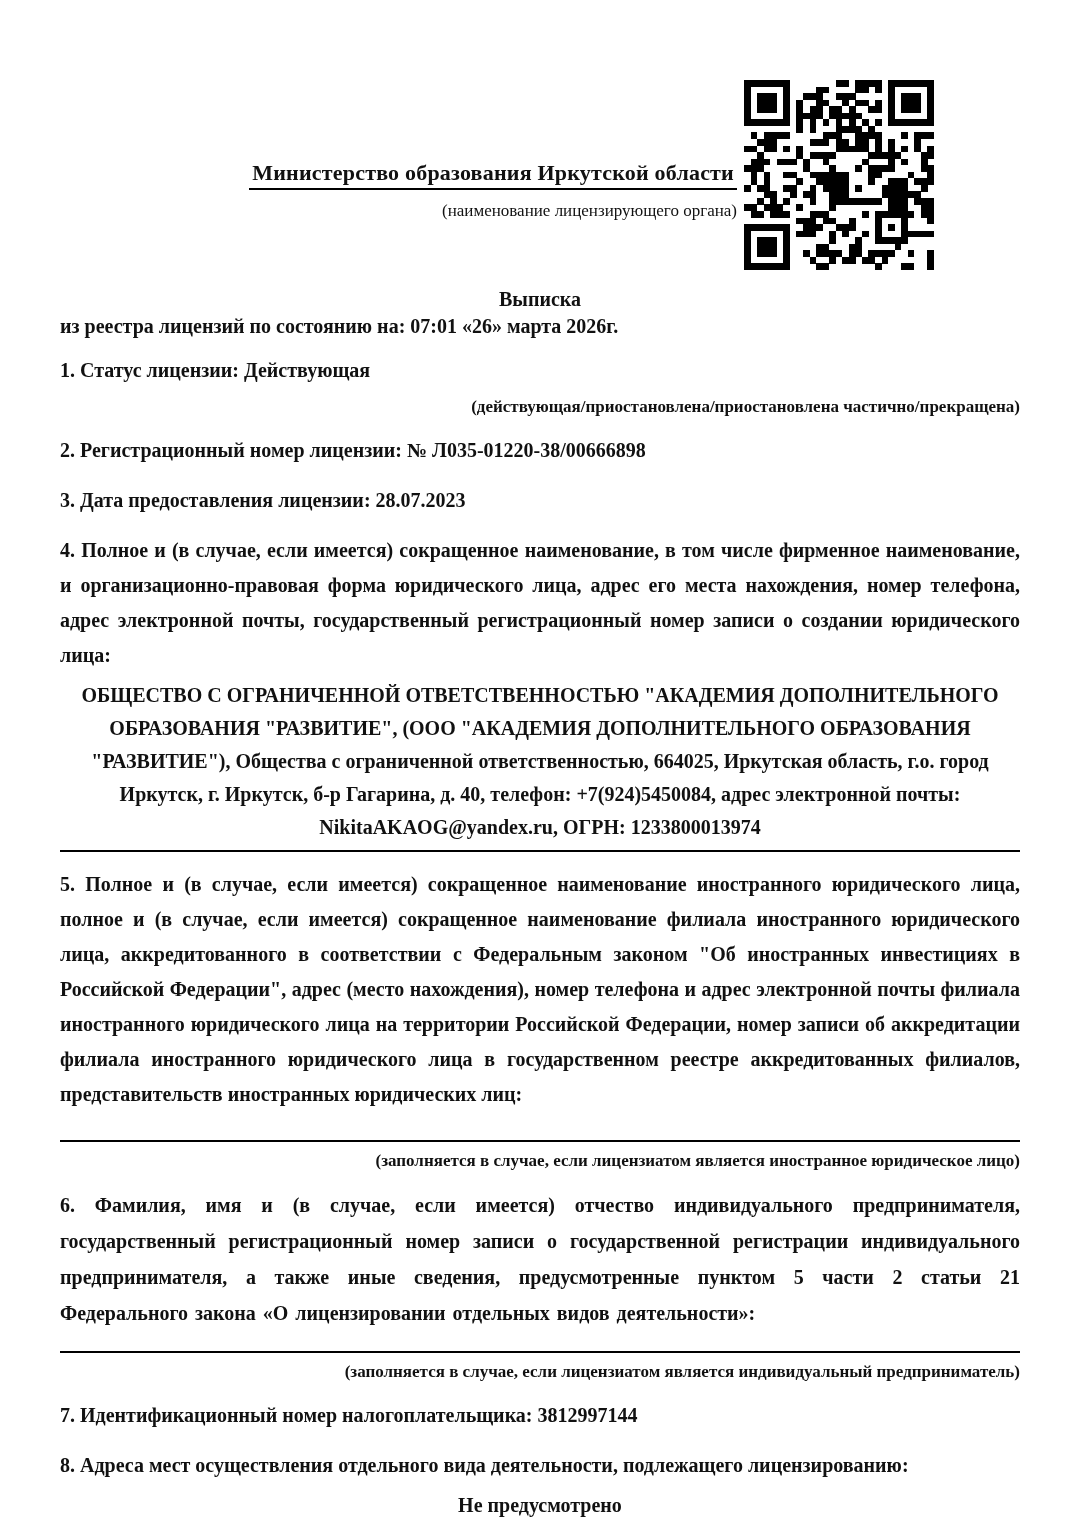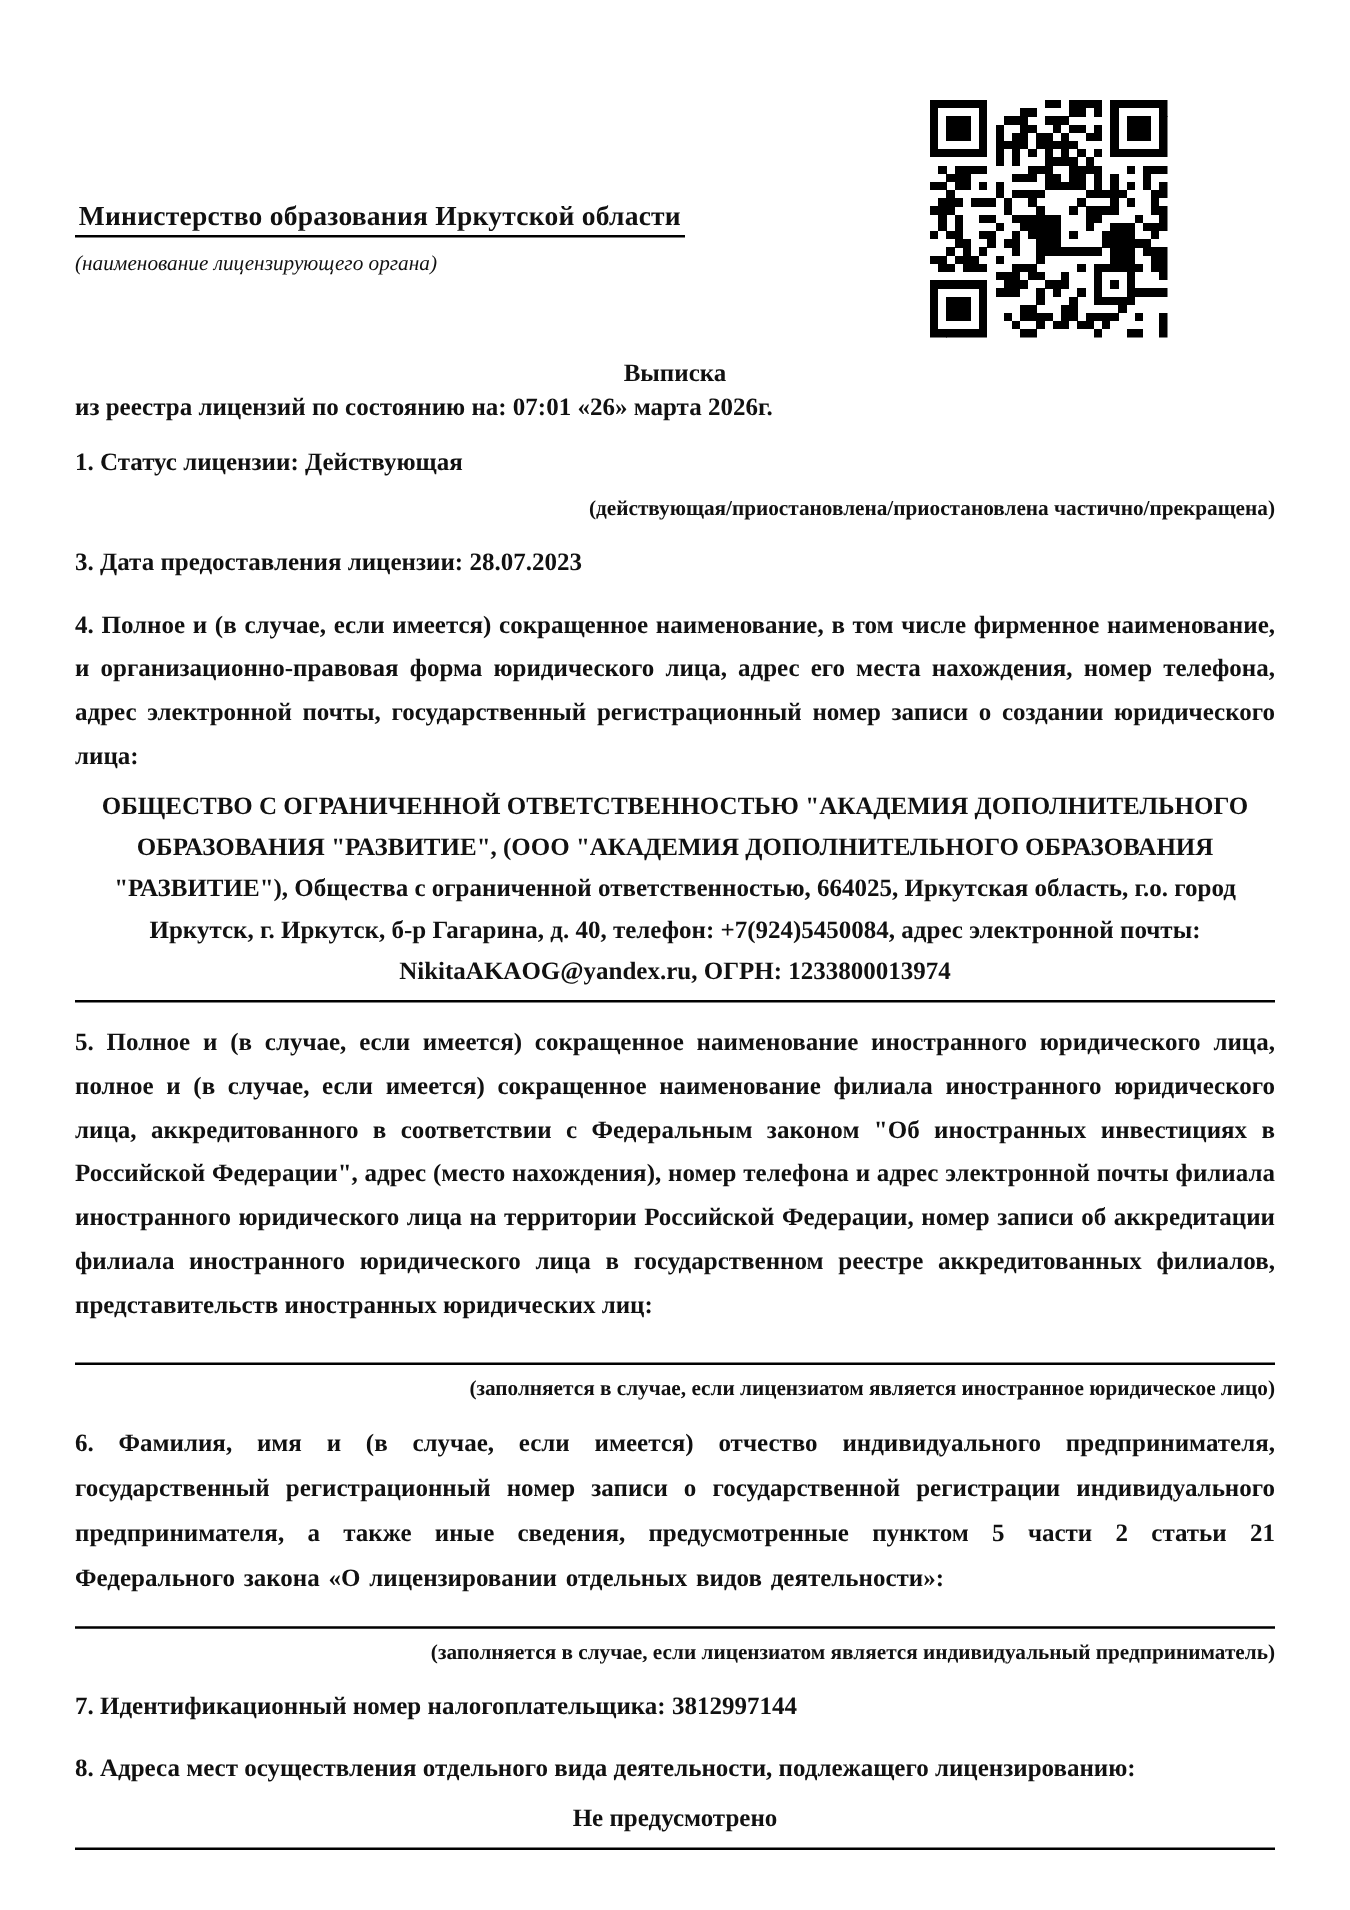--- a/index.html
+++ b/index.html
@@ -21,36 +21,35 @@
     top: 80px;
     left: 744px;
     width: 190px;
     height: 190px;
   }
   .qr-wrap svg { width: 100%; height: 100%; display: block; }
 
   .header-block {
     position: absolute;
     top: 160px;
-    left: 60px;
+    left: 47px;
     width: 690px;
-    text-align: left;
+    text-align: right;
   }
   .authority {
     display: inline-block;
     font-size: 22px;
     font-weight: bold;
     border-bottom: 2px solid #000;
     padding: 0 3px 2px 3px;
     letter-spacing: 0.2px;
   }
   .authority-caption {
     font-size: 17px;
     margin-top: 11px;
-    font-style: italic;
   }
 
   .content {
     padding: 288px 60px 0 60px;
     font-weight: bold;
   }
   .doc-title {
     text-align: center;
     font-size: 20px;
     margin: 0;
@@ -518,20 +517,21 @@
   <div class="content">
 
     <p class="doc-title">Выписка</p>
 
     <p class="doc-subtitle">из реестра лицензий по состоянию на: 07:01 «26» марта 2026г.</p>
 
     <p class="field">1. Статус лицензии: Действующая</p>
 
     <p class="caption">(действующая/приостановлена/приостановлена частично/прекращена)</p>
 
+    <p class="field">2. Регистрационный номер лицензии: № Л035-01220-38/00666898</p>
 
     <p class="field">3. Дата предоставления лицензии: 28.07.2023</p>
 
     <p class="field justify">4. Полное и (в случае, если имеется) сокращенное наименование, в том числе фирменное наименование, и организационно-правовая форма юридического лица, адрес его места нахождения, номер телефона, адрес электронной почты, государственный регистрационный номер записи о создании юридического лица:</p>
 
     <p class="value-centered">ОБЩЕСТВО С ОГРАНИЧЕННОЙ ОТВЕТСТВЕННОСТЬЮ "АКАДЕМИЯ ДОПОЛНИТЕЛЬНОГО ОБРАЗОВАНИЯ "РАЗВИТИЕ", (ООО "АКАДЕМИЯ ДОПОЛНИТЕЛЬНОГО ОБРАЗОВАНИЯ "РАЗВИТИЕ"), Общества с ограниченной ответственностью, 664025, Иркутская область, г.о. город Иркутск, г. Иркутск, б-р Гагарина, д. 40, телефон: +7(924)5450084, адрес электронной почты: NikitaAKAOG@yandex.ru, ОГРН: 1233800013974</p>
 
     <hr class="rule">
 
 

